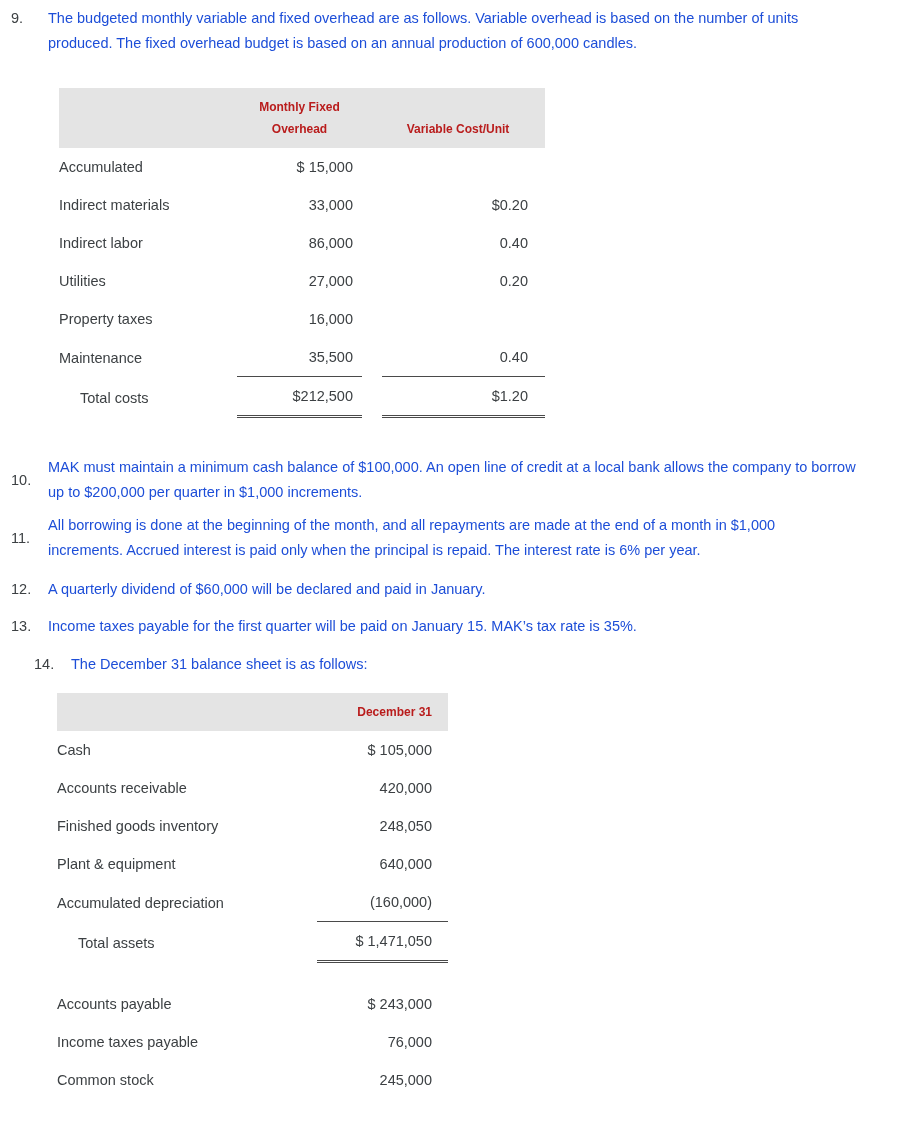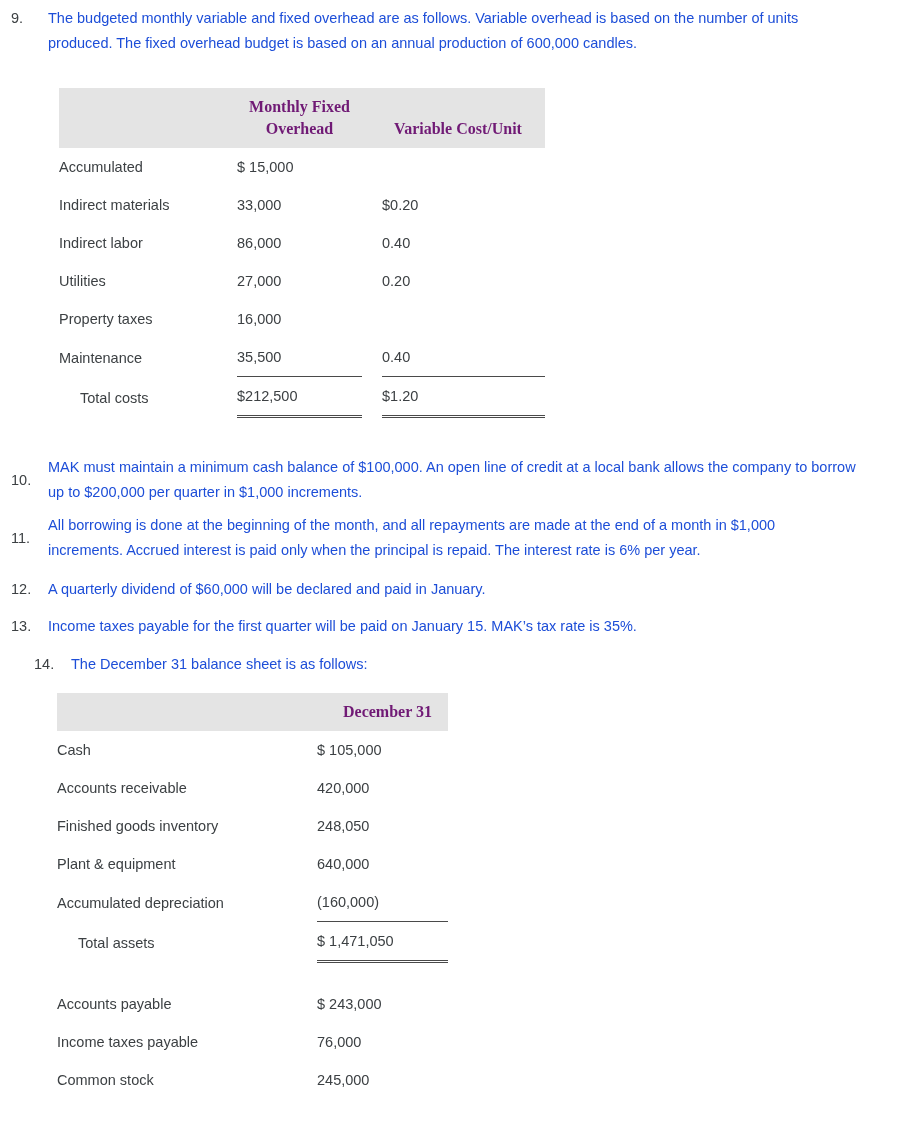--- a/index.html
+++ b/index.html
@@ -64,39 +64,38 @@
     color: #3c4043;
   }
   .fin-table td, .fin-table th {
     padding: 0;
     font-weight: normal;
     vertical-align: bottom;
   }
   .fin-table .hdr-cell {
     background: #e4e4e4;
     font-weight: bold;
-    color: #701a75;
+    color: #b91c1c;
     text-align: center;
-    font-size: 16px;
+    font-size: 12px;
     line-height: 22px;
     padding: 8px 6px 8px 6px;
     vertical-align: bottom;
-    font-family: Liberation Serif, serif;
   }
   .fin-table .hdr-blank {
     background: #e4e4e4;
   }
   .fin-table .lbl {
     text-align: left;
     height: 38px;
     line-height: 38px;
     white-space: nowrap;
   }
   .fin-table .num {
-    text-align: left;
+    text-align: right;
     height: 38px;
     line-height: 38px;
     white-space: nowrap;
   }
   .fin-table .indent {
     padding-left: 21px;
   }
   .fin-table .topline {
     border-top: 1px solid #4a4a4a;
   }

